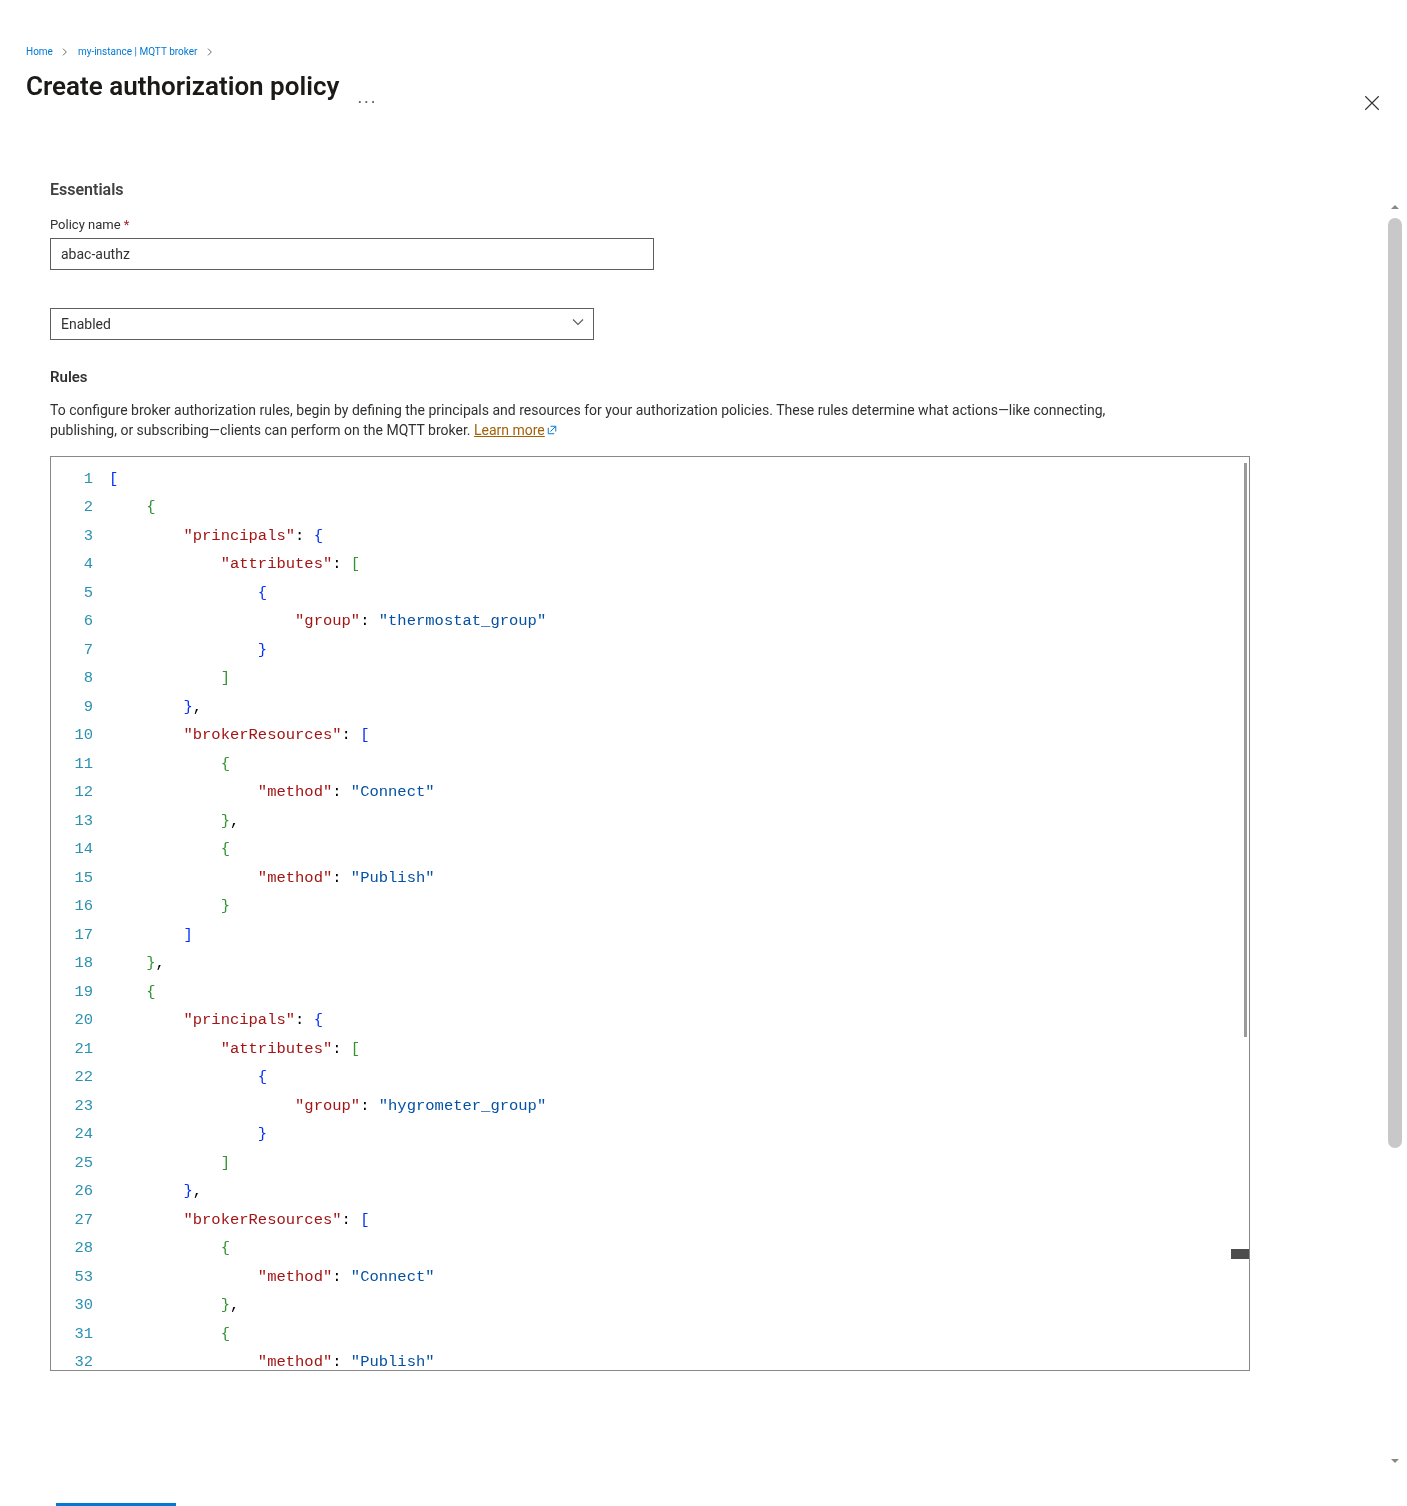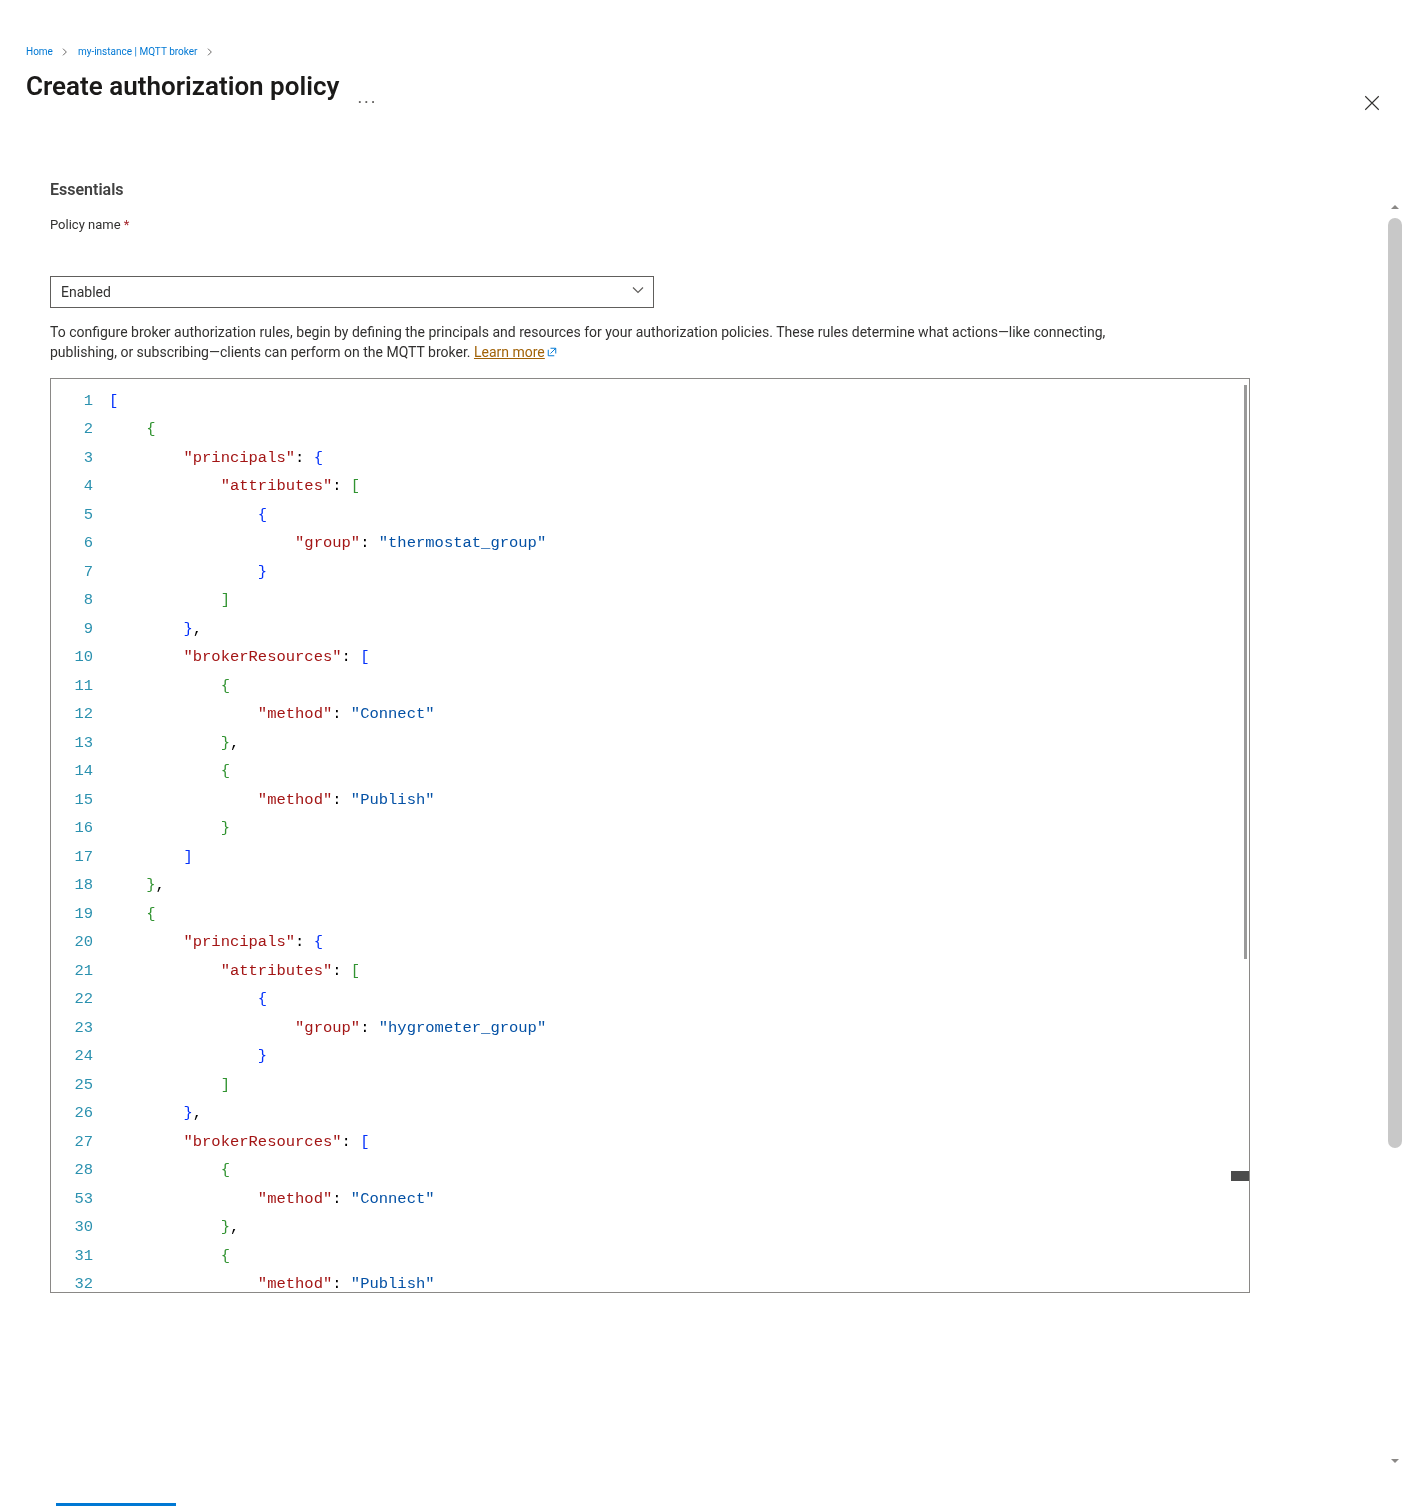--- a/index.html
+++ b/index.html
@@ -19,21 +19,21 @@
   .titlebar .more { margin-left: 18px; color:#605e5c; letter-spacing:2px; font-size:18px; cursor:pointer; margin-top:-4px;}
   .close-btn { position:absolute; right:26px; top:62px; cursor:pointer; color:#323130; }
   .close-btn svg { width:18px; height:18px; }
   .scrollpane { position:absolute; left:0; right:0; top:120px; bottom:66px; overflow:hidden;}
   .scroll-inner { padding: 28px 50px 0 50px; height:100%; overflow:hidden;}
   .section-h { font-size:16px; font-weight:600; margin: 0 0 18px; color:#404040;}
   .field-label { font-size:13px; color:#323130; margin-bottom:6px; display:block; }
   .req { color:#a4262c; }
   .text-input { width:604px; height:32px; border:1px solid #605e5c; padding:0 10px; font-size:14px; color:#323130; font-family:inherit;}
   .info-icon { display:inline-flex; width:14px; height:14px; border:1px solid #605e5c; border-radius:50%; font-size:10px; align-items:center; justify-content:center; margin-left:4px; font-style:italic; font-family:Georgia,serif; vertical-align:middle;}
-  .select-wrap { position:relative; width:604px; }
+  .select-wrap { position:relative; width:544px; }
   .select { width:100%; height:32px; border:1px solid #605e5c; padding:0 10px; font-size:14px; color:#323130; background:#fff; appearance:none; font-family:inherit; cursor:pointer;}
   .select-wrap .chev { position:absolute; right:10px; top:8px; pointer-events:none; color:#605e5c;}
   .section-h2 { font-size:15px; font-weight:600; margin: 28px 0 10px;}
   .desc { font-size:14px; color:#323130; line-height:1.45; max-width: 1120px; margin-bottom:14px;}
   .desc a { color:#a16207; text-decoration:underline; }
   .ext-icon { display:inline-block; vertical-align:middle; margin-left:1px;}
   .editor { border:1px solid #8a8886; width:1200px; height:915px; position:relative; overflow:hidden; font-family: Consolas, Menlo, Monaco, "Courier New", monospace; font-size:15.5px; }
   .gutter { position:absolute; left:0; top:0; bottom:0; width:58px; text-align:right; color:#2b91af; padding-top:8px;}
   .gutter div { height:28.5px; line-height:28.5px; padding-right:16px;}
   .code-area { position:absolute; left:58px; right:14px; top:0; bottom:0; padding-top:8px; line-height:28.5px; white-space:pre;}
@@ -85,34 +85,36 @@
 
   <div class="scrollpane">
     <div class="scroll-inner">
 
       <h2 class="section-h">Essentials</h2>
 
       <label class="field-label">
         <span>Policy name</span>
         <span class="req">*</span>
       </label>
+      <input class="text-input" type="text" value="abac-authz" style="">
 
       <div style="height:38px"></div>
 
       <div class="select-wrap">
         <select class="select">
           <option>Enabled</option>
         </select>
         <span class="chev">
           <svg width="12" height="12" viewBox="0 0 12 12">
               <path d="M1 3.5l5 5 5-5" stroke="#605e5c" stroke-width="1.2" fill="none"></path>
             </svg>
         </span>
       </div>
 
+      <h3 class="section-h2">Rules</h3>
       <p class="desc">
         <span>To configure broker authorization rules, begin by defining the principals and resources for your authorization policies. These rules determine what actions—like connecting, publishing, or subscribing—clients can perform on the MQTT broker. </span><a href="#"><span>Learn more</span><span class="ext-icon"><svg width="12" height="12" viewBox="0 0 16 16">
                 <path d="M6 3h7v7M13 3L6 10M11 13H3V5" stroke="#0078d4" stroke-width="1.3" fill="none"></path>
               </svg></span></a>
       </p>
 
       <div class="editor">
         <div class="gutter" id="gutter">
             <div>1</div>
             <div>2</div>

